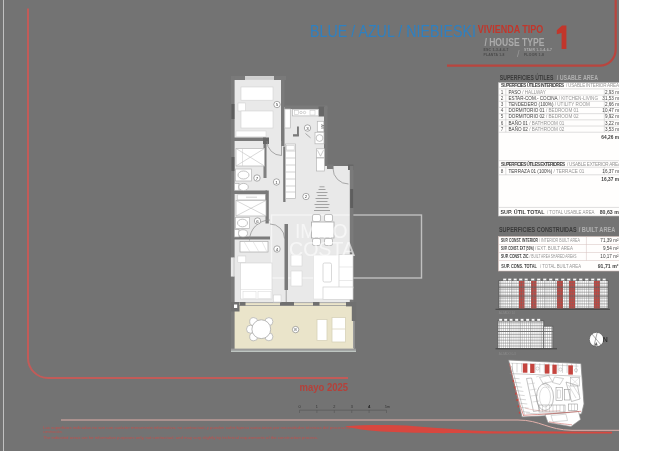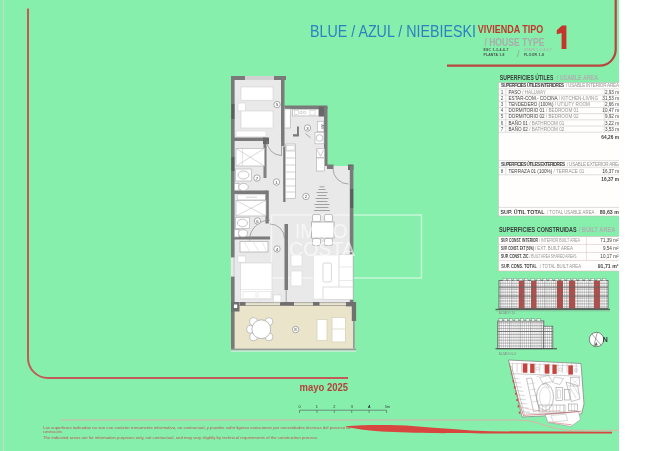--- a/index.html
+++ b/index.html
@@ -1,16 +1,16 @@
 <!DOCTYPE html>
 <html><head>
 <meta charset="utf-8">
 <style>
 html,body{margin:0;padding:0;background:#fff;}
-#page{position:relative;width:619px;height:451px;overflow:hidden;background:#86efac;
+#page{position:relative;width:619px;height:451px;overflow:hidden;background:#737373;
   font-family:"Liberation Sans",sans-serif;}
 svg{position:absolute;left:0;top:0;}
 </style>
 </head>
 <body>
 <div id="page">
 <svg width="645" height="451" viewBox="0 0 645 451">
 
 <line x1="3.5" y1="0" x2="3.5" y2="451" stroke="#d5d5d5" stroke-width="0.8"></line>
 

